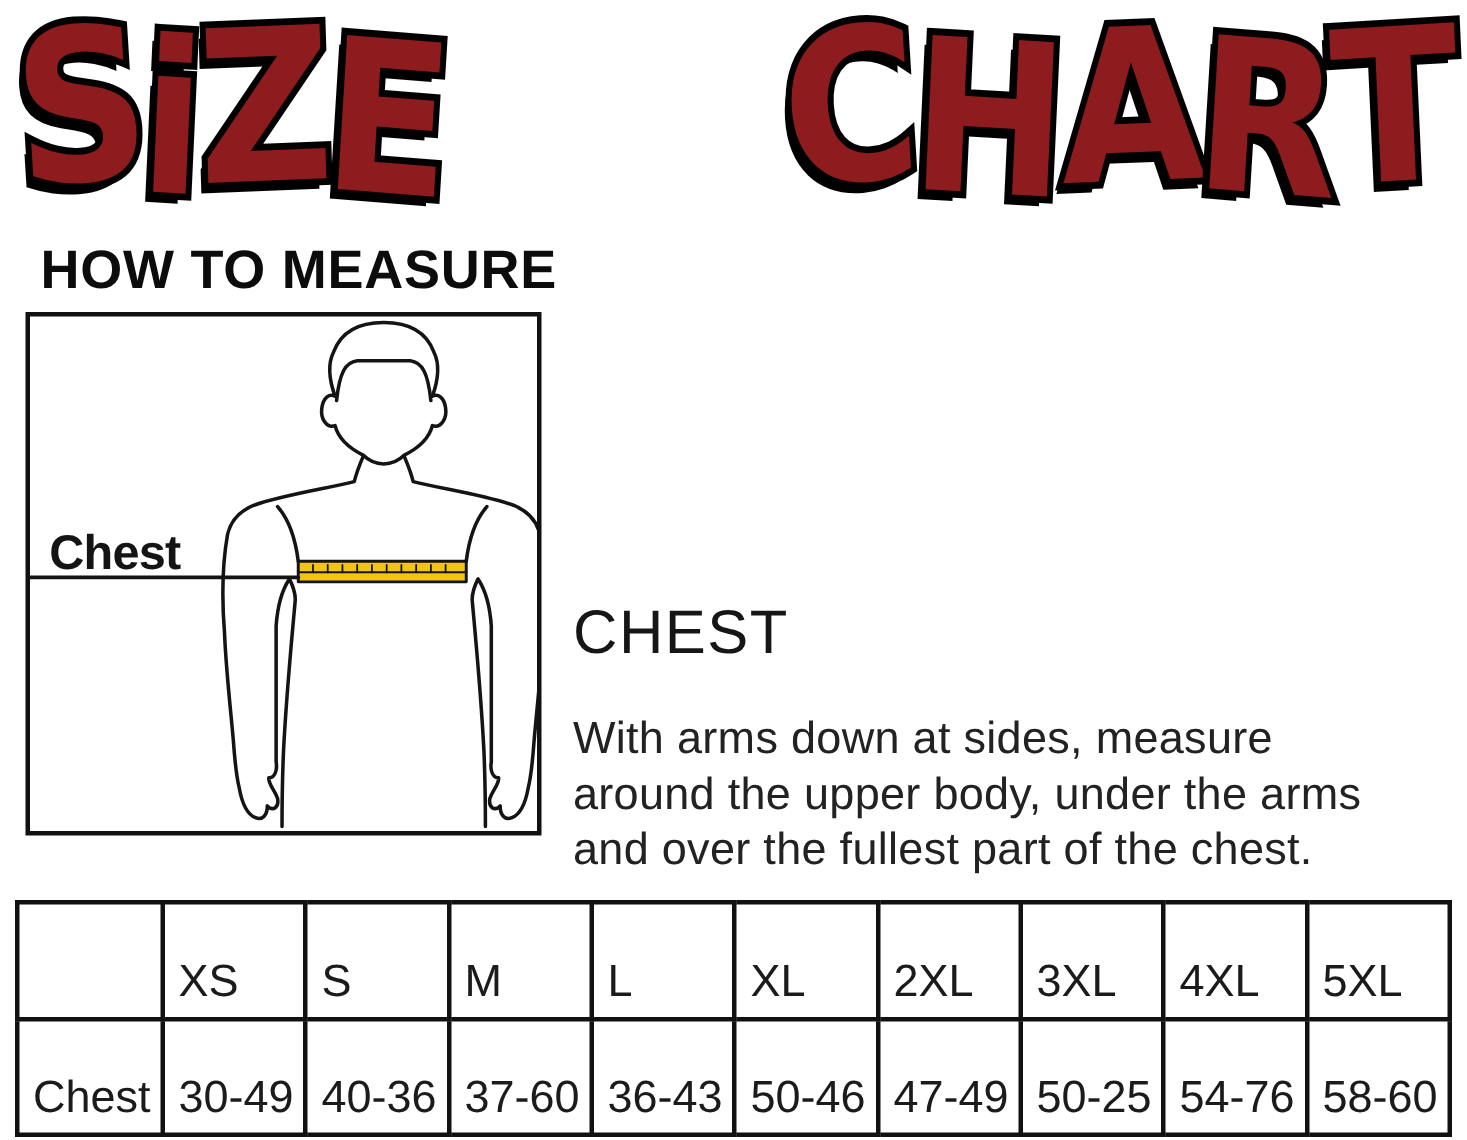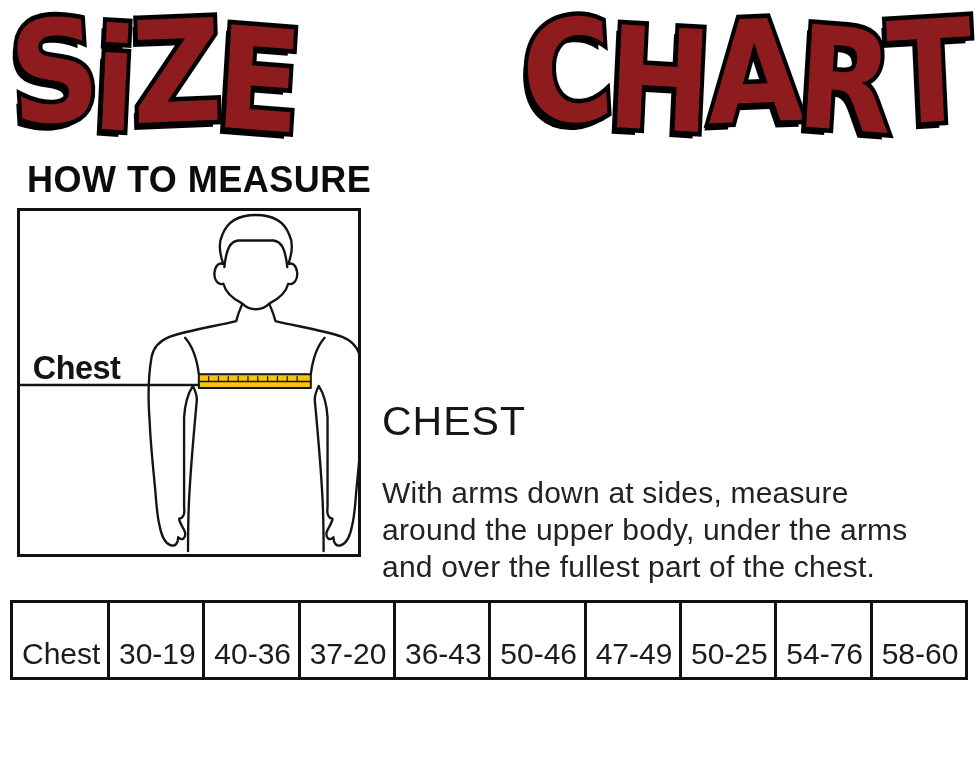--- a/index.html
+++ b/index.html
@@ -165,25 +165,37 @@
 <div class="chest-heading">CHEST</div>
 <div class="chest-body">With arms down at sides, measure
 around the upper body, under the arms
 and over the fullest part of the chest.</div>
 
 <table class="size-table">
   <colgroup>
       <col style="width:97px">
     </colgroup>
   <tbody>
+      <tr class="hdr">
+    <td class="corner"></td>
+    <td>XS</td>
+    <td>S</td>
+    <td>M</td>
+    <td>L</td>
+    <td>XL</td>
+    <td>2XL</td>
+    <td>3XL</td>
+    <td>4XL</td>
+    <td>5XL</td>
+  </tr>
   <tr class="val">
     <td class="rowlabel">Chest</td>
-    <td>30-19</td>
+    <td>30-49</td>
     <td>40-36</td>
-    <td>37-20</td>
+    <td>37-60</td>
     <td>36-43</td>
     <td>50-46</td>
     <td>47-49</td>
     <td>50-25</td>
     <td>54-76</td>
     <td>58-60</td>
   </tr>
 </tbody>
   </table>
 

